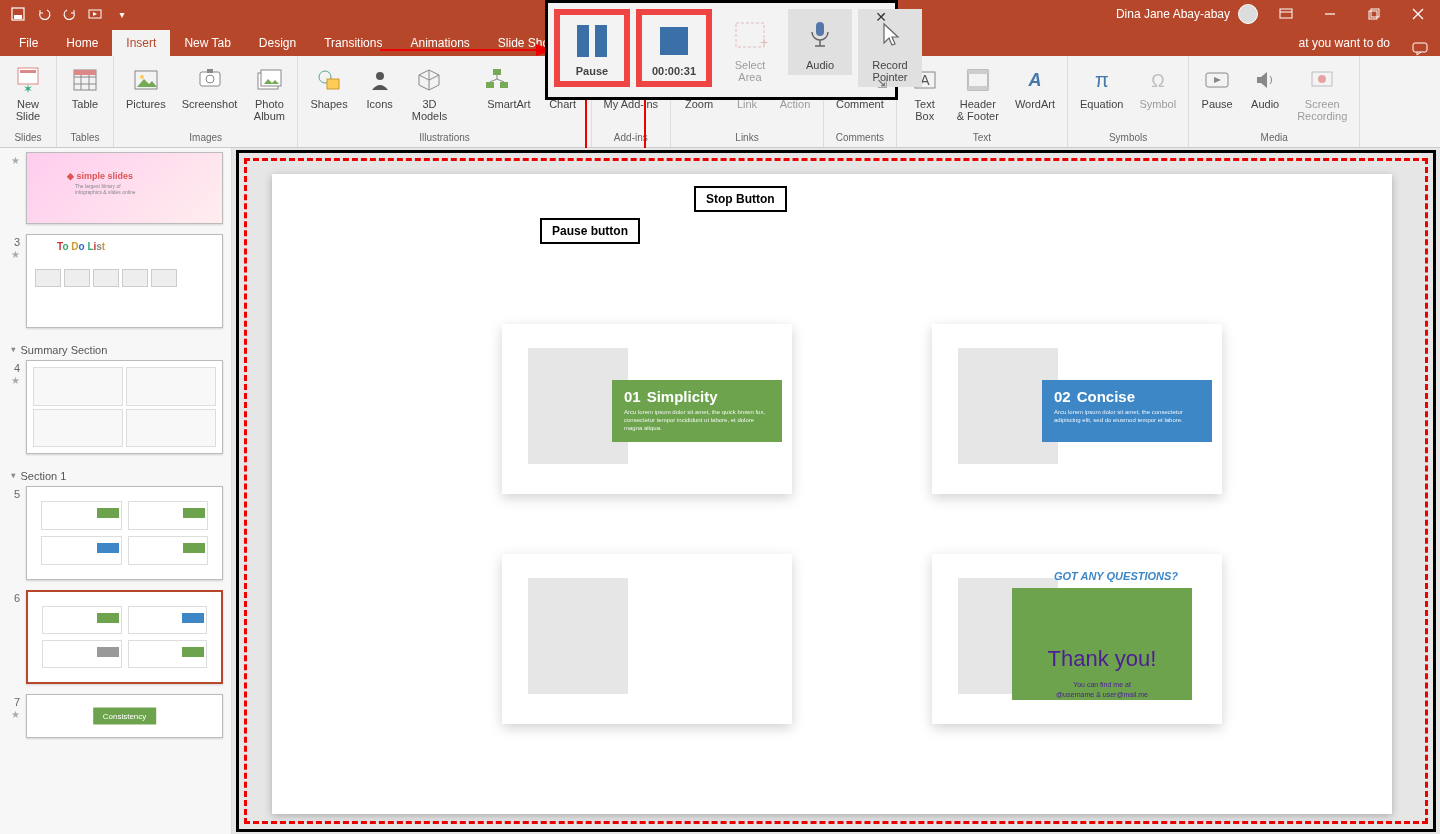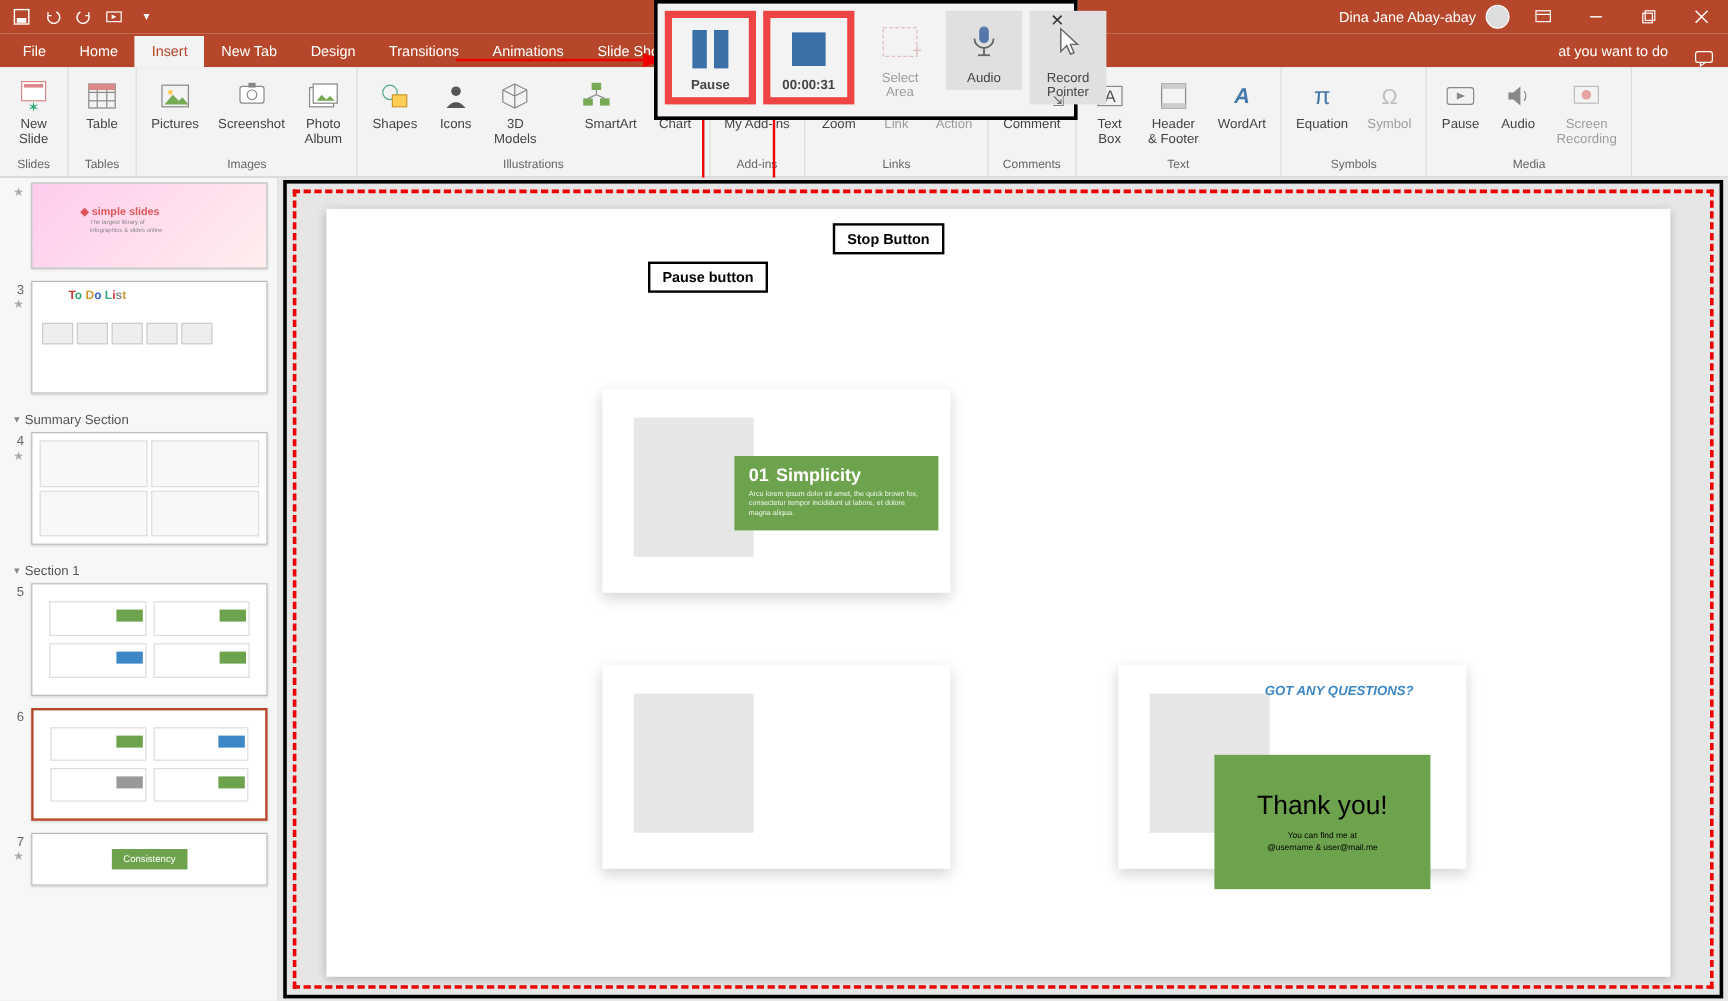--- a/index.html
+++ b/index.html
@@ -66,21 +66,21 @@
 .card .graybox { position:absolute; left:26px; top:24px; width:100px; height:116px; background:#e6e6e6; }
 .card .badge { position:absolute; left:110px; top:56px; width:170px; height:62px; padding:8px 12px; color:#fff; }
 .badge h3 { font-size:15px; font-weight:600; display:flex; align-items:baseline; gap:6px; }
 .badge h3 .num { font-weight:700; }
 .badge p { font-size:6px; line-height:1.3; margin-top:4px; opacity:.9; }
 .c1 { left:230px; top:150px; } .c1 .badge{ background:#6da34d; }
 .c2 { left:660px; top:150px; } .c2 .badge{ background:#3d87c7; }
 .c3 { left:230px; top:380px; } .c3 .badge{ background:#8b8b8b; }
 .c4 { left:660px; top:380px; }
 .c4 .question { position:absolute; left:122px; top:16px; font-size:11px; font-style:italic; font-weight:700; color:#3d87c7; }
-.c4 .thanks { position:absolute; left:80px; top:34px; width:180px; height:112px; background:#6da34d; color:#000000; display:flex; flex-direction:column; align-items:center; justify-content:center;margin-top:41px; }
+.c4 .thanks { position:absolute; left:80px; top:34px; width:180px; height:112px; background:#6da34d; color:#4c1d95; display:flex; flex-direction:column; align-items:center; justify-content:flex-end; }
 .c4 .thanks h2 { font-size:22px; font-weight:400; }
 .c4 .thanks p { font-size:7px; margin-top:8px; text-align:center; line-height:1.4; }
 
 
 .anno-arrow { position:absolute; pointer-events:none; }
 .anno-label { position:absolute; border:2px solid #000; background:#fff; padding:4px 10px; font-size:12px; font-weight:700; z-index:60; }
 
 
 .mini { position:absolute; background:#ccc; }
 svg { overflow:visible; }
@@ -602,20 +602,30 @@
         <div class="card c1">
           <div class="graybox"></div>
           <div class="badge">
               <h3>
                 <span class="num">01</span>
                 <span>Simplicity</span>
               </h3>
               <p>Arcu lorem ipsum dolor sit amet, the quick brown fox, consectetur tempor incididunt ut labore, et dolore magna aliqua.</p>
             </div>
         </div>
+        <div class="card c2">
+          <div class="graybox"></div>
+          <div class="badge">
+              <h3>
+                <span class="num">02</span>
+                <span>Concise</span>
+              </h3>
+              <p>Arcu lorem ipsum dolor sit amet, the consectetur adipiscing elit, sed do eiusmod tempor et labore.</p>
+            </div>
+        </div>
         <div class="card c3">
           <div class="graybox"></div>
         </div>
         <div class="card c4">
           <div class="graybox"></div>
           <div class="question">GOT ANY QUESTIONS?</div>
           <div class="thanks">
             <h2>Thank you!</h2>
             <p><span>You can find me at</span><br><span>@username &amp; user@mail.me</span></p>
           </div>

